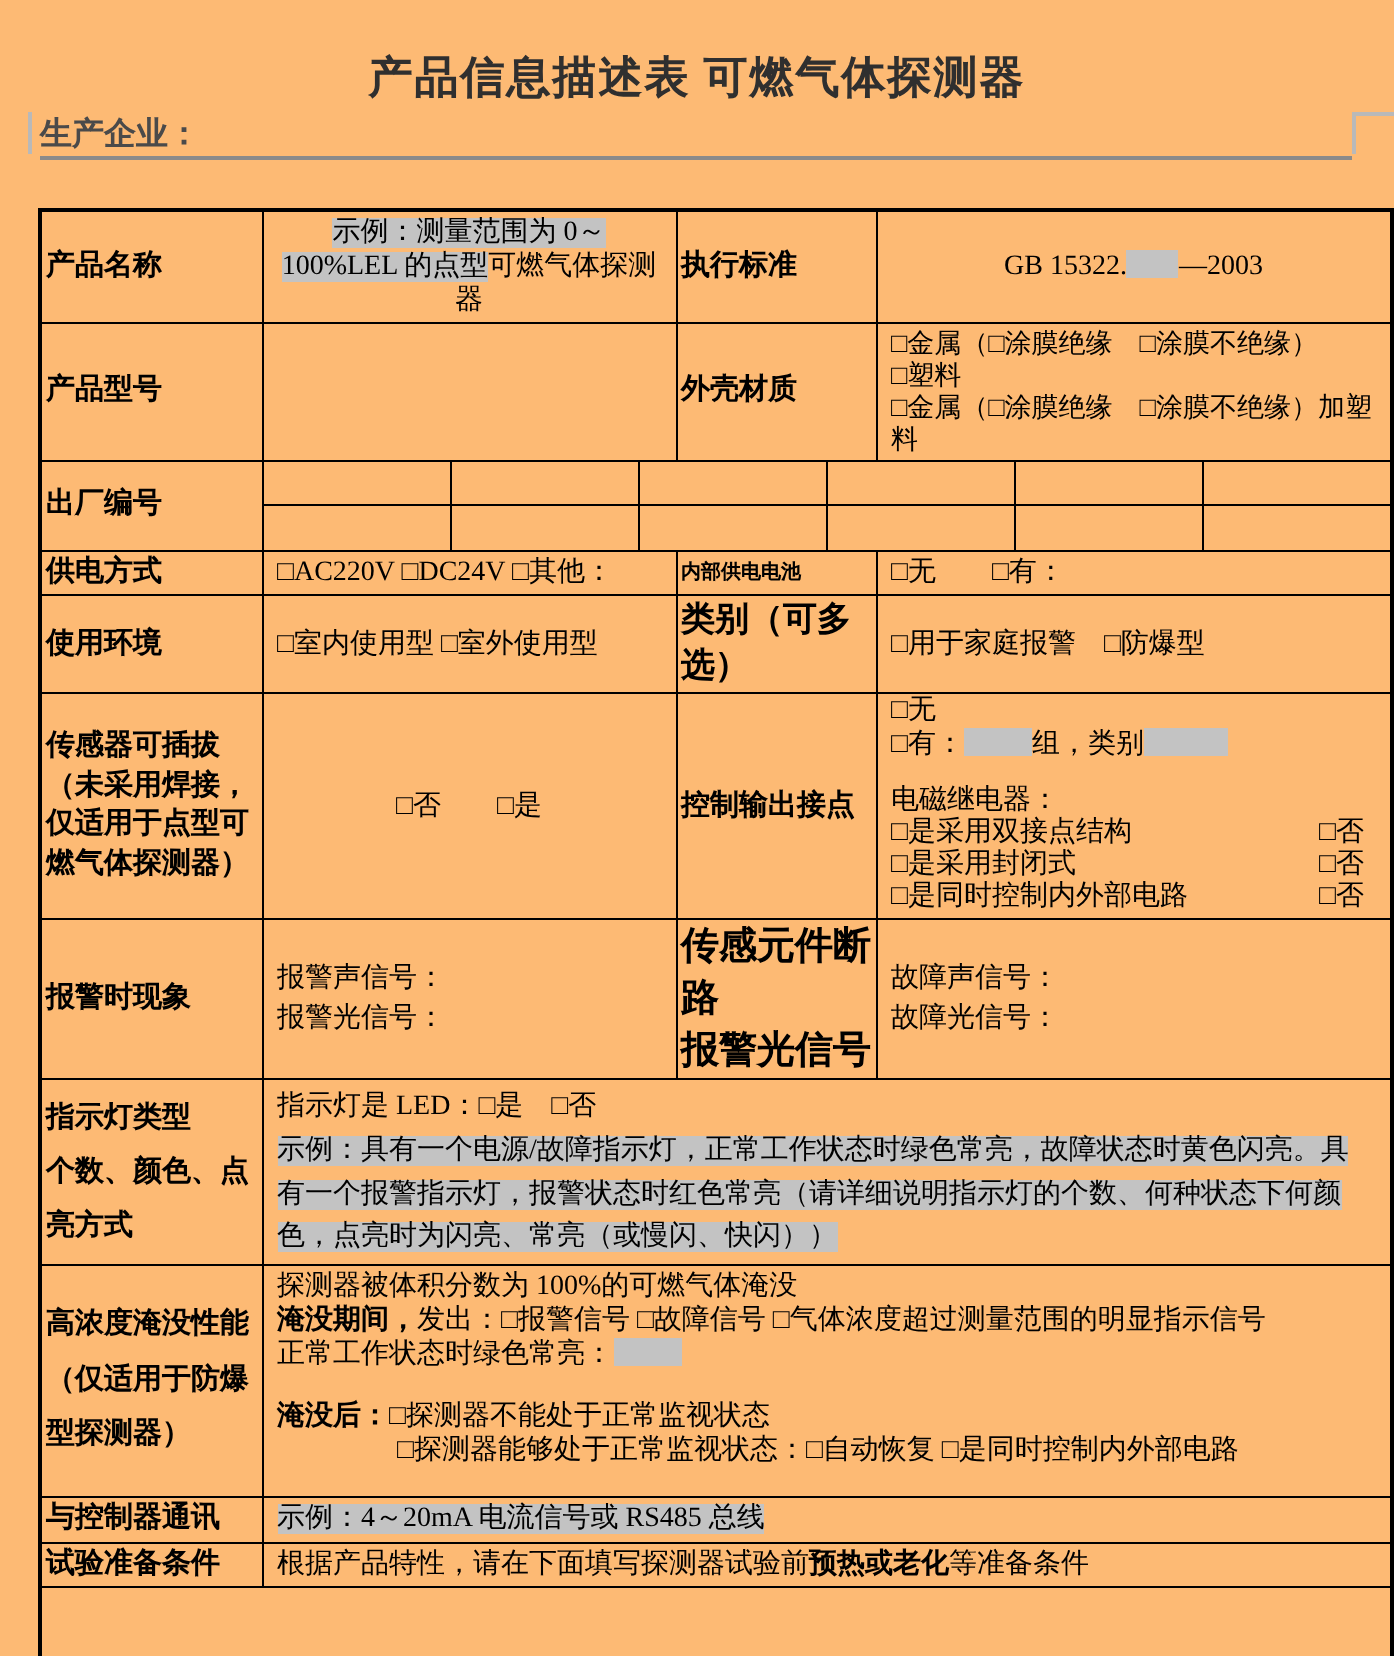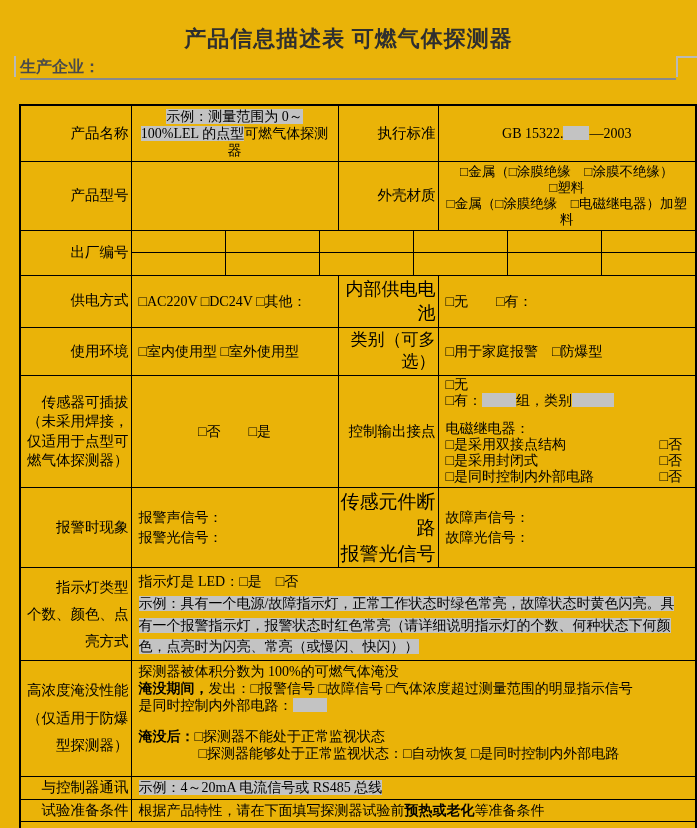--- a/index.html
+++ b/index.html
@@ -1,33 +1,33 @@
 <!DOCTYPE html>
 <html style="--hl: #c3c3c3; --ul: #8a8a8a;"><head>
 <meta charset="utf-8">
 <style>
   :root { --hl:#c3c3c3; --ul:#8a8a8a; }
   * { box-sizing:border-box; margin:0; padding:0; }
   body { background:#fff; font-family:"Liberation Serif","DejaVu Serif",serif; color:#000; }
-  .page { position:relative; width:697px; height:828px; background:#eab308; overflow:hidden; }
+  .page { position:relative; width:697px; height:828px; background:#fdba74; overflow:hidden; }
 
   .title { position:absolute; top:24px; left:0; width:100%; text-align:center;
            font-size:22px; font-weight:bold; color:#2f2f2f; letter-spacing:1px; }
   .mfr { position:absolute; top:57px; left:20px; font-size:16px; font-weight:bold; color:#4a4a4a; }
   .mfr-line { position:absolute; top:78px; left:20px; width:656px; height:2px; background:var(--ul); }
   .mark { position:absolute; background:#b9b9b9; }
   .mark-l { left:14px; top:56px; width:2px; height:21px; }
   .mark-r-v { left:676px; top:56px; width:2px; height:21px; }
   .mark-r-h { left:678px; top:56px; width:19px; height:2px; }
 
   table.form { position:absolute; left:19px; top:104px; width:676px;
                border-collapse:collapse; table-layout:fixed; border:2px solid #000; }
   td { border:1px solid #000; font-size:14px; vertical-align:middle; overflow:hidden; }
-  td.lbl { font-family:"Liberation Sans","DejaVu Sans",sans-serif; font-weight:normal;
-           text-align:right; padding:1px 2px; font-size:14.5px; line-height:1.35; }
+  td.lbl { font-family:"Liberation Sans","DejaVu Sans",sans-serif; font-weight:bold;
+           text-align:left; padding:1px 2px; font-size:14.5px; line-height:1.35; }
   td.ct { padding:2px 7px; line-height:1.22;margin-top:33px; }
   td.top { vertical-align:top; }
   .center { text-align:center; }
   .hl { background:var(--hl); }
   .rd { display:inline-block; background:var(--hl); height:14px; vertical-align:-2px; }
   .w26{width:26px} .w34{width:34px} .w42{width:42px} .w48{width:48px}
   .line { display:block; }
   .gap { height:14px; }
   .flexline { display:flex; justify-content:space-between; padding-right:6px; }
   .tall-lbl { line-height:1.85; font-size:14px; }
@@ -65,24 +65,24 @@
       <td class="lbl">产品名称</td>
       <td class="ct center"><span class="hl">示例：测量范围为 0～100%LEL 的点型</span><span>可燃气体探测器</span></td>
       <td class="lbl">执行标准</td>
       <td class="ct center"><span>GB 15322.</span><span class="rd w26"></span><span>—2003</span></td>
     </tr>
 
     <tr style="height:62px">
       <td class="lbl">产品型号</td>
       <td class="ct"></td>
       <td class="lbl">外壳材质</td>
-      <td class="ct" style="font-size:13.5px; line-height:1.18;text-align:center;">
+      <td class="ct" style="font-size:13.5px; line-height:1.18;">
         <span class="line">□金属（□涂膜绝缘　□涂膜不绝缘）</span>
         <span class="line">□塑料</span>
-        <span class="line">□金属（□涂膜绝缘　□电磁继电器）加塑料</span>
+        <span class="line">□金属（□涂膜绝缘　□涂膜不绝缘）加塑料</span>
       </td>
     </tr>
 
     <tr style="height:45px">
       <td class="lbl">出厂编号</td>
       <td colspan="3" style="padding:0">
         <table class="inner">
           <tbody>
                 <tr>
             <td></td>
@@ -101,21 +101,21 @@
                   <td></td>
           </tr>
         </tbody>
             </table>
       </td>
     </tr>
 
     <tr style="height:22px">
       <td class="lbl">供电方式</td>
       <td class="ct">□AC220V □DC24V □其他：</td>
-      <td class="lbl" style="font-size:18px">内部供电电池</td>
+      <td class="lbl" style="font-size:10px">内部供电电池</td>
       <td class="ct">□无　　□有：</td>
     </tr>
 
     <tr style="height:22px">
       <td class="lbl">使用环境</td>
       <td class="ct">□室内使用型 □室外使用型</td>
       <td class="lbl" style="font-size:17px">类别（可多选）</td>
       <td class="ct">□用于家庭报警　□防爆型</td>
     </tr>
 
@@ -179,21 +179,21 @@
 
     <tr style="height:116px">
       <td class="lbl" style="line-height:1.9">
         <span class="line">高浓度淹没性能</span>
         <span class="line">（仅适用于防爆</span>
         <span class="line">型探测器）</span>
       </td>
       <td class="ct top" colspan="3" style="line-height:17px; padding-top:2px">
         <span class="line">探测器被体积分数为 100%的可燃气体淹没</span>
         <span class="line"><b class="inb">淹没期间，</b><span>发出：□报警信号 □故障信号 □气体浓度超过测量范围的明显指示信号</span></span>
-        <span class="line"><span>是同时控制内外部电路：</span><span class="rd w34"></span></span>
+        <span class="line"><span>正常工作状态时绿色常亮：</span><span class="rd w34"></span></span>
         <span class="line gap"></span>
         <span class="line"><b class="inb">淹没后：</b><span>□探测器不能处于正常监视状态</span></span>
         <span class="line indent">□探测器能够处于正常监视状态：□自动恢复 □是同时控制内外部电路</span>
       </td>
     </tr>
 
     <tr style="height:22px">
       <td class="lbl">与控制器通讯</td>
       <td class="ct" colspan="3"><span class="hl">示例：4～20mA 电流信号或 RS485 总线</span></td>
     </tr>

